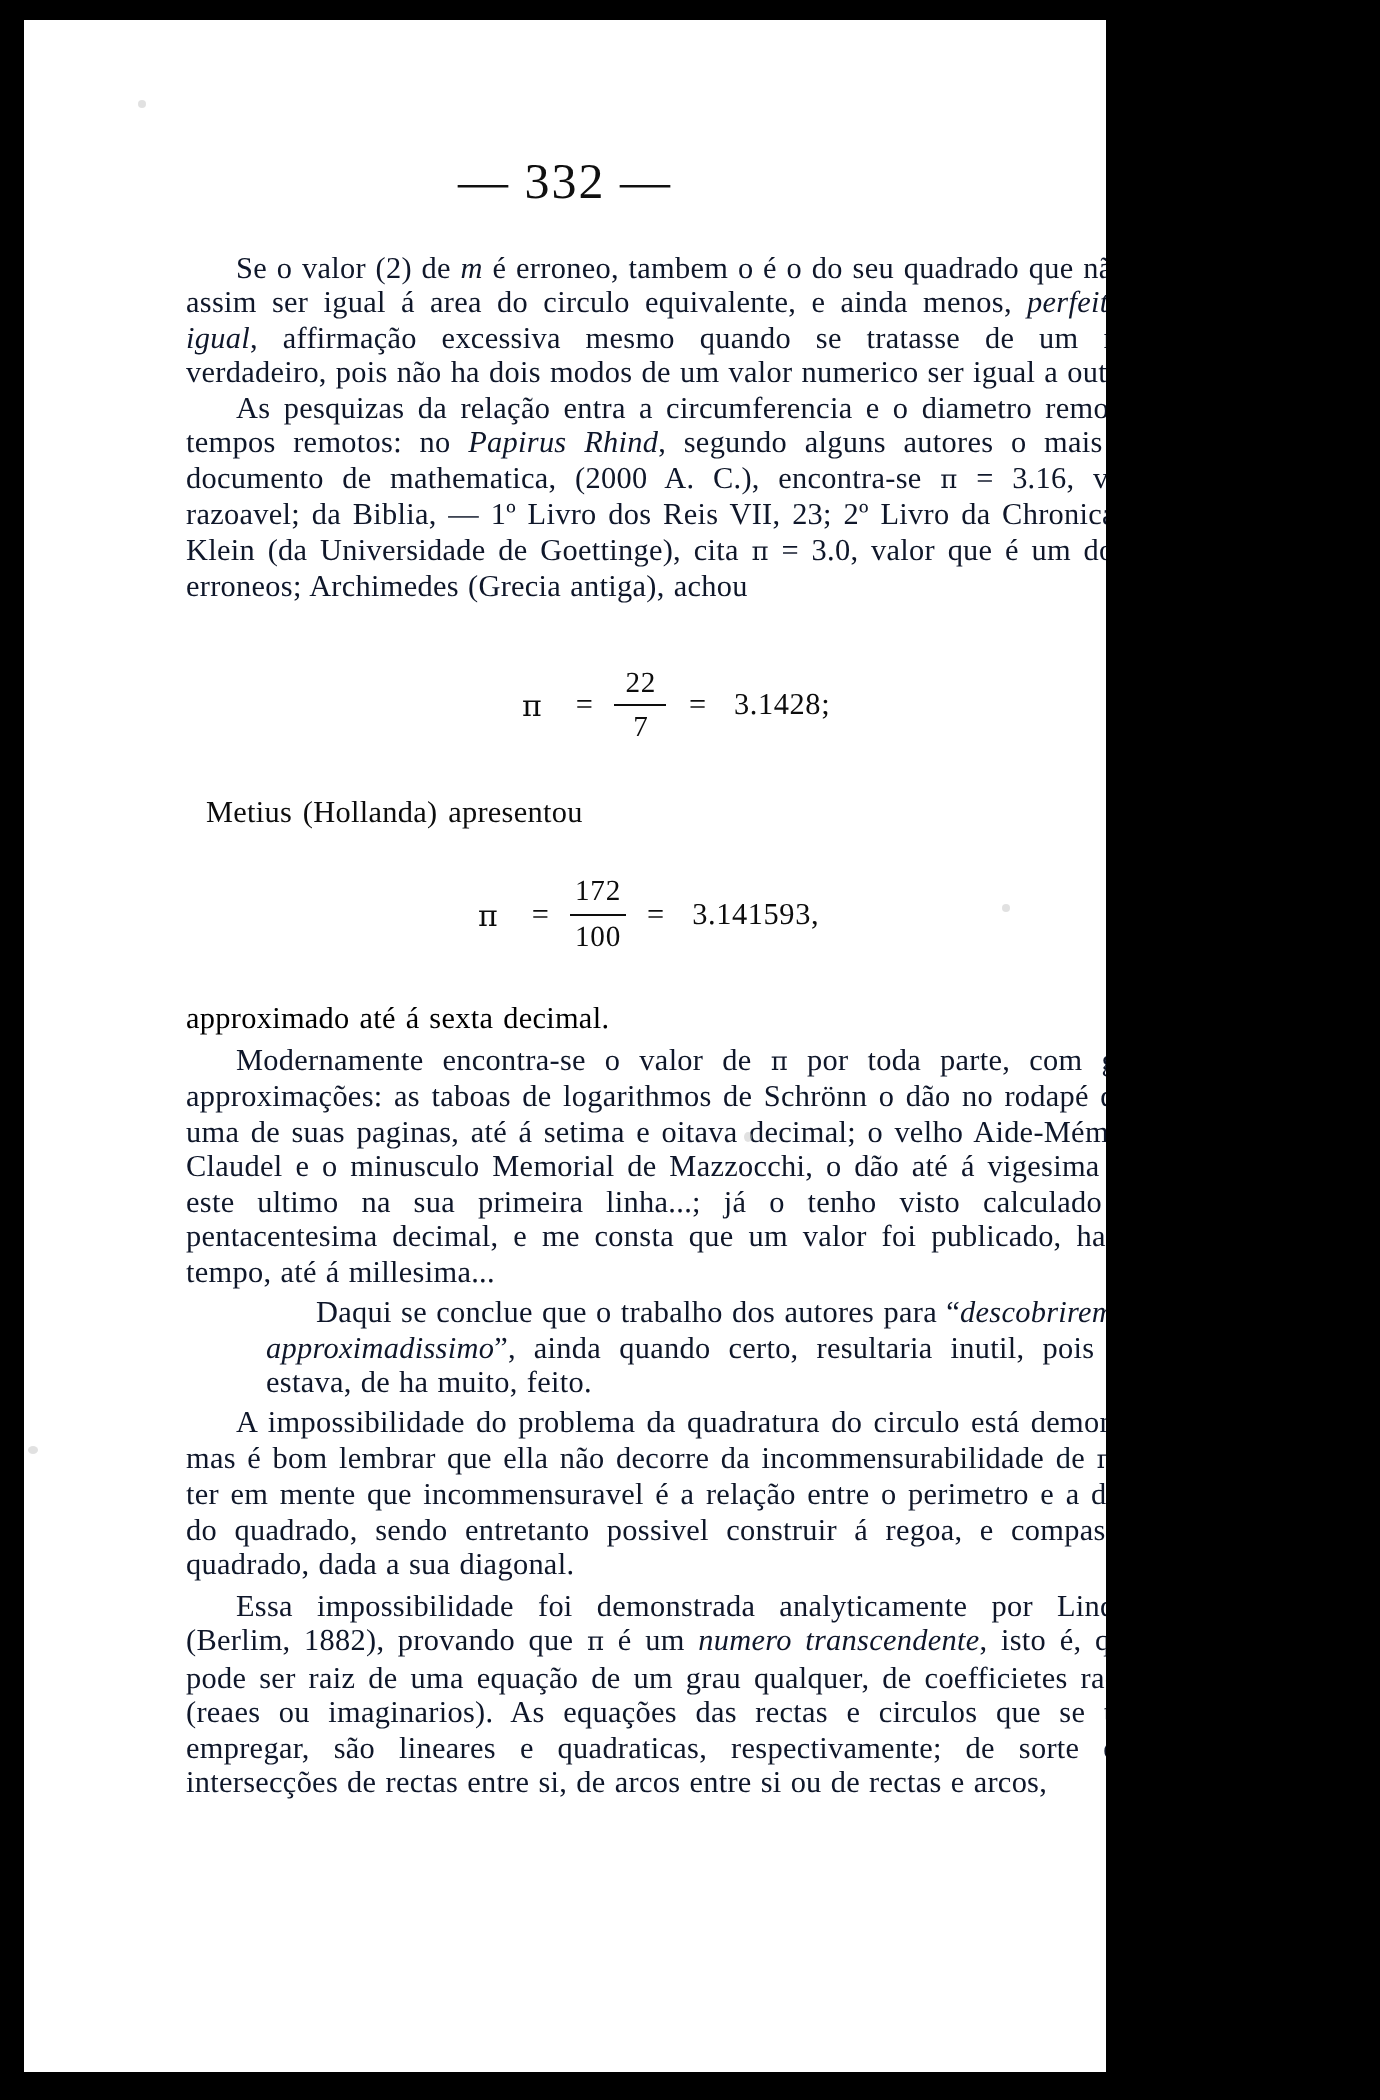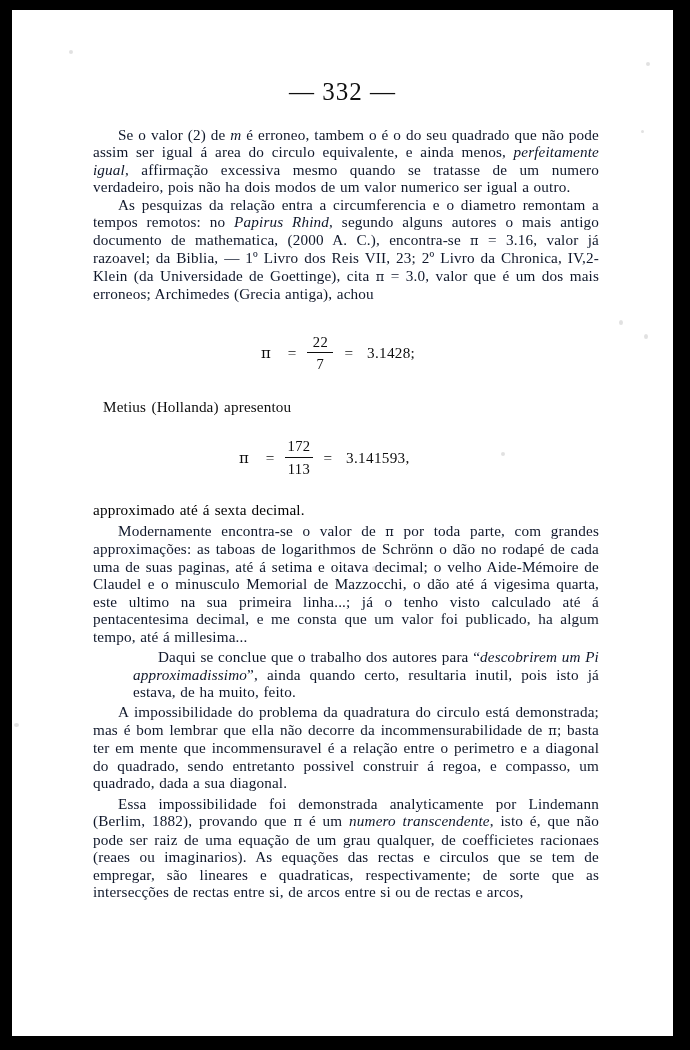--- a/index.html
+++ b/index.html
@@ -19,21 +19,21 @@
     width: 690px;
     height: 1050px;
     background: #000000;
     box-sizing: border-box;
   }
 
   #page-sheet {
     position: absolute;
     left: 12px;
     top: 10px;
-    width: 661px;
+    width: 541px;
     height: 1026px;
     background: #ffffff;
     box-sizing: border-box;
     overflow: hidden;
   }
 
   #page-number {
     text-align: center;
     font-size: 25px;
     letter-spacing: 1px;
@@ -177,21 +177,21 @@
       </div>
 
       <div class="metius-line">Metius  (Hollanda)  apresentou</div>
 
       <div class="equation-block" id="equation-2">
         <span class="eq-pi">π</span>
         <span class="eq-eq">=</span>
         <span class="frac">
           <span class="num">172</span>
           <span class="bar"></span>
-          <span class="den">113</span>
+          <span class="den">100</span>
         </span>
         <span class="eq-eq">=</span>
         <span class="eq-value">3.141593,</span>
       </div>
 
       <div class="approx-line">approximado até á sexta decimal.</div>
 
       <p class="body-par" style="margin-top:3px;">Modernamente encontra-se o valor de <span class="pi">π</span> por toda parte, com grandes approximações: as taboas de logarithmos de Schrönn o dão no rodapé de cada uma de suas paginas, até á setima e oitava decimal; o velho Aide-Mémoire de Claudel e o minusculo Memorial de Mazzocchi, o dão até á vigesima quarta, este ultimo na sua primeira linha...; já o tenho visto calculado até á pentacentesima decimal, e me consta que um valor foi publicado, ha algum tempo, até á millesima...</p>
 
       <p class="body-par" style="margin-top:3px;margin-left:40px;">Daqui se conclue que o trabalho dos autores para “<span class="it">descobrirem um Pi approximadissimo</span>”, ainda quando certo, resultaria inutil, pois isto já estava, de ha muito, feito.</p>

